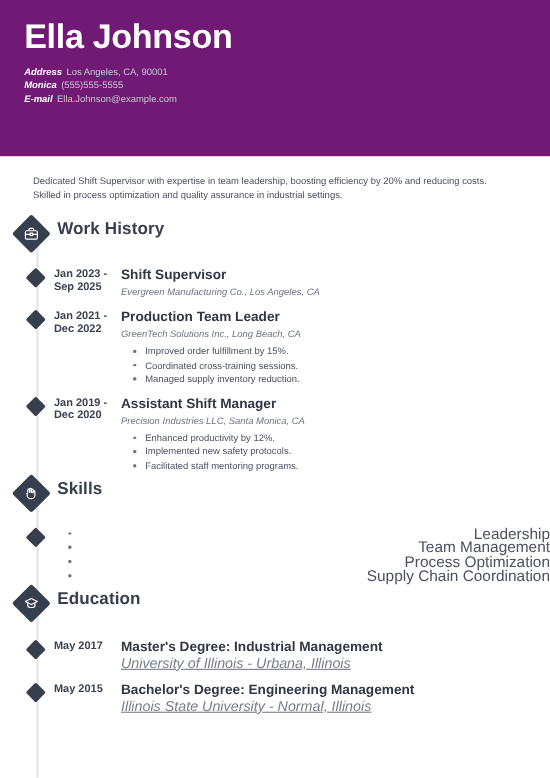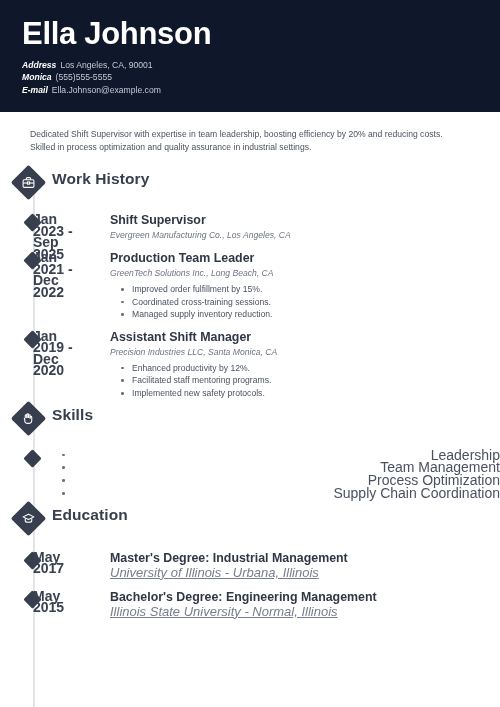--- a/index.html
+++ b/index.html
@@ -18,22 +18,22 @@
   .page {
     width: 500px;
     height: 707px;
     background: #ffffff;
     position: relative;
     box-sizing: border-box;
   }
 
   
   .header {
-    background: #0f172a;
-    height: 112px;
+    background: #701a75;
+    height: 142px;
     padding: 16px 22px 0 22px;
     box-sizing: border-box;
   }
   .name {
     color: #ffffff;
     font-size: 31px;
     font-weight: bold;
     letter-spacing: -0.3px;
     line-height: 36px;
     margin: 0 0 7px 0;
@@ -121,24 +121,24 @@
     left: 26px;
     top: 3px;
     width: 13px;
     height: 13px;
     background: #373f4e;
     transform: rotate(45deg);
     border-radius: 1.5px;
   }
   .entry-date {
     position: absolute;
-    left: 33px;
+    left: 49px;
     top: 1px;
     width: 58px;
-    font-size: 14px;
+    font-size: 10px;
     font-weight: bold;
     color: #3a4150;
     line-height: 11.5px;
   }
   .entry-title {
     font-size: 12.4px;
     font-weight: bold;
     color: #2f3645;
     line-height: 15px;
     margin: 0;
@@ -288,22 +288,22 @@
       <div class="entry">
         <div class="diamond-sm"></div>
         <div class="entry-date">
           <div>Jan 2019 -</div>
           <div>Dec 2020</div>
         </div>
         <p class="entry-title">Assistant Shift Manager</p>
         <p class="entry-sub">Precision Industries LLC, Santa Monica, CA</p>
         <ul class="entry-bullets">
           <li>Enhanced productivity by 12%.</li>
+          <li>Implemented new safety protocols.</li>
           <li>Facilitated staff mentoring programs.</li>
-          <li>Implemented new safety protocols.</li>
         </ul>
       </div>
     </div>
 
     <div class="section">
       <div class="section-head">
         <div class="diamond-lg">
           <svg width="13" height="13" viewBox="0 0 24 24" fill="none" stroke="#ffffff" stroke-width="2" stroke-linejoin="round">
             <path d="M6 11V6.5a1.5 1.5 0 0 1 3 0V11"></path>
             <path d="M9 11V5a1.5 1.5 0 0 1 3 0v6"></path>

